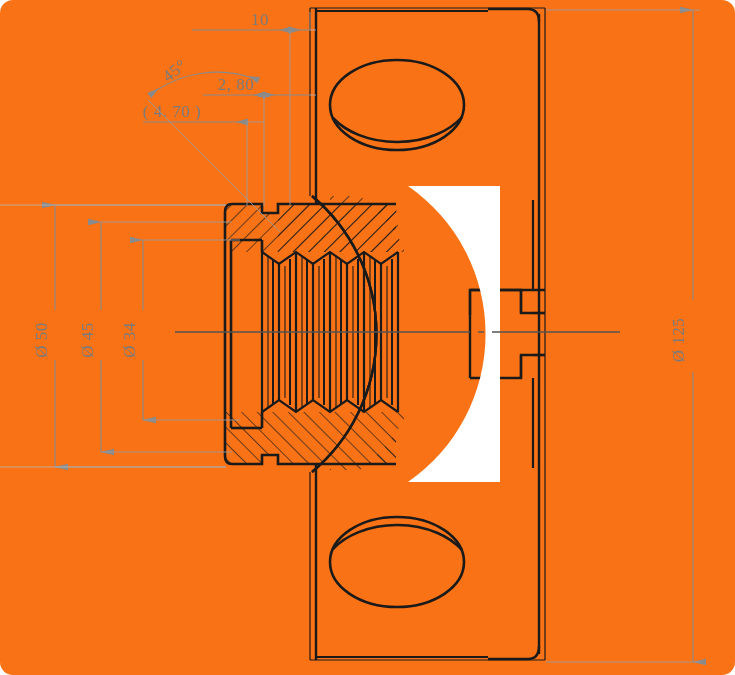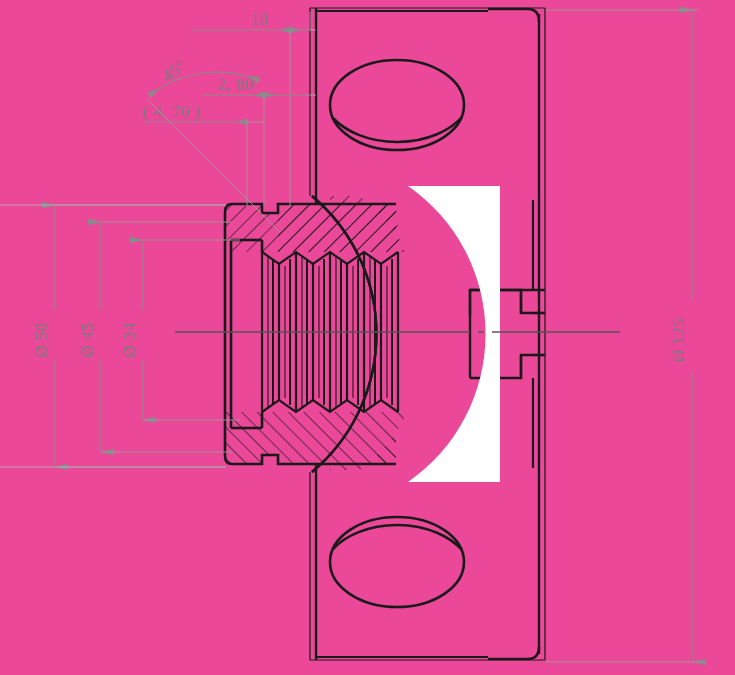--- a/index.html
+++ b/index.html
@@ -7,22 +7,23 @@
     padding: 0;
     background: #ffffff;
   }
   body {
     font-family: "Liberation Sans", sans-serif;
   }
   #drawing-root {
     position: relative;
     width: 735px;
     height: 675px;
-    background: #ec4899;
+    background: #f97316;
     overflow: hidden;
+    border-radius: 13px;
   }
   svg.cad {
     position: absolute;
     top: 0;
     left: 0;
     width: 735px;
     height: 675px;
     display: block;
   }
   .dimtext {

